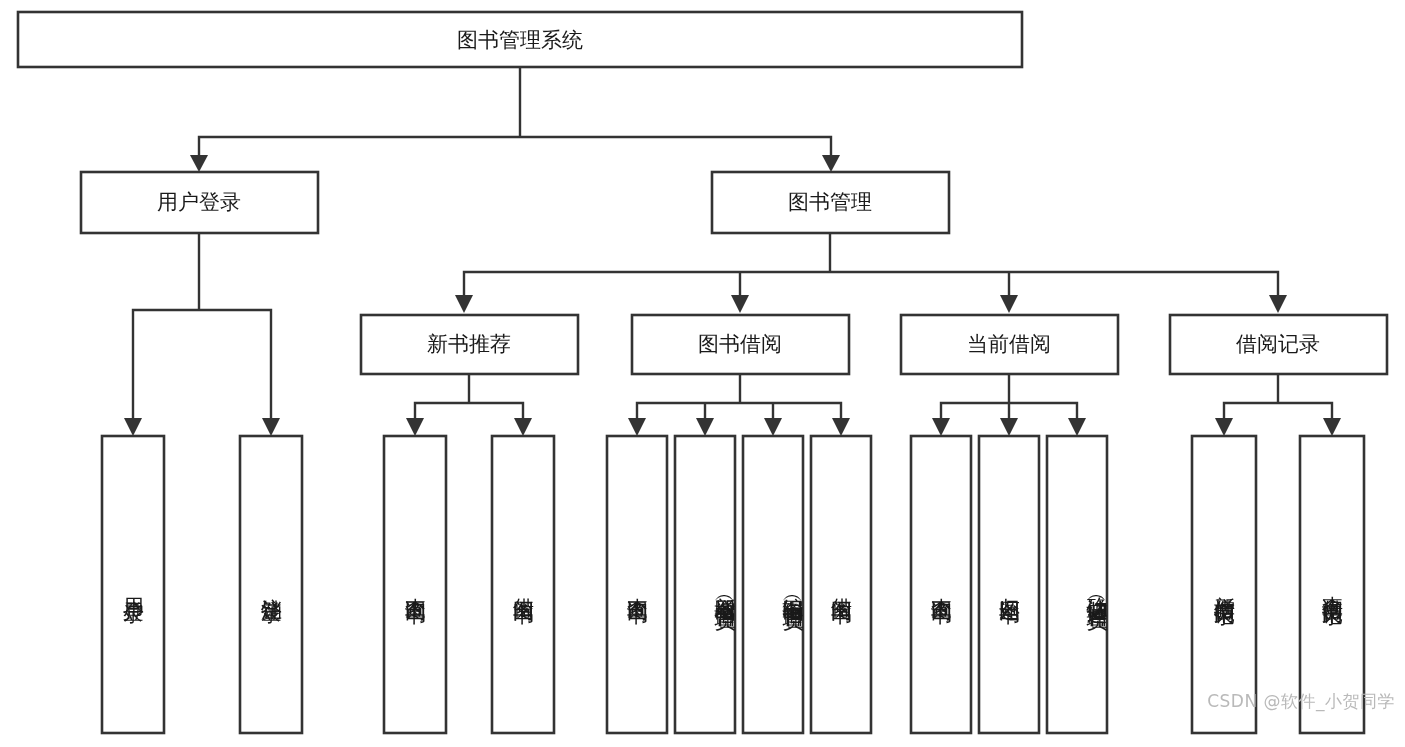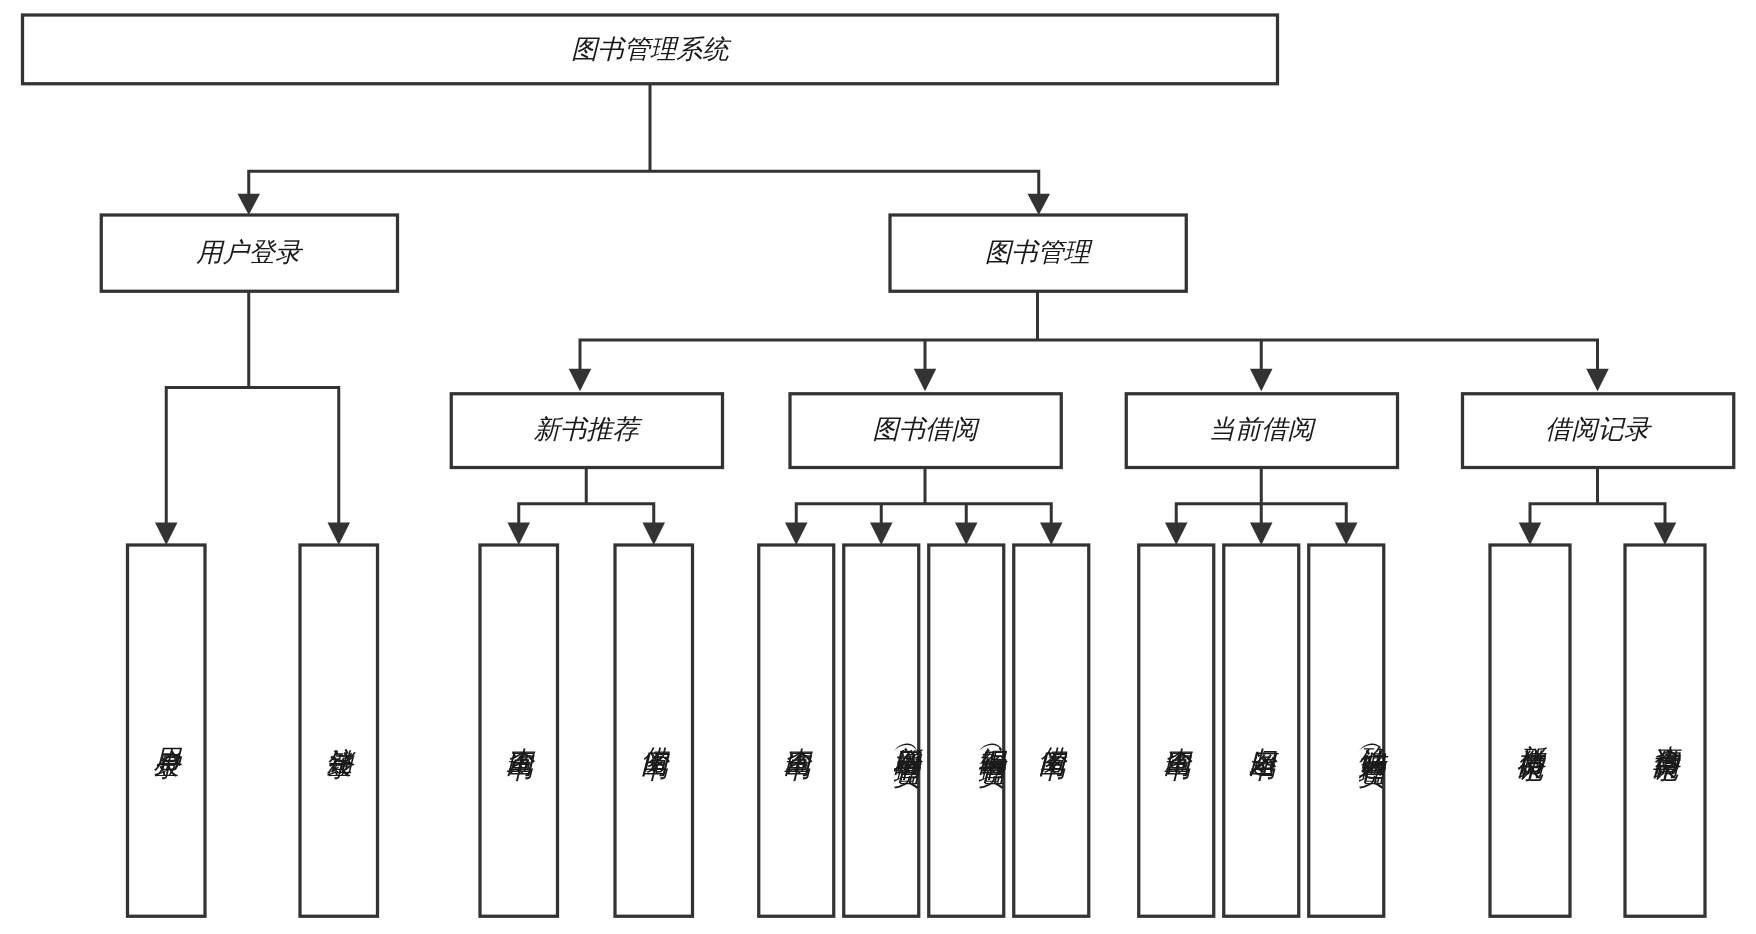--- a/index.html
+++ b/index.html
@@ -12,21 +12,20 @@
     height: 747px;
     font-family: "DejaVu Sans", "Liberation Sans", sans-serif;
     overflow: hidden;
     position: relative;
   }
   #diagram-root {
     position: relative;
     width: 1405px;
     height: 719px;
     background: #ffffff;
-    font-style: italic;
   }
   svg#tree-svg {
     position: absolute;
     left: 0;
     top: 0;
     width: 1405px;
     height: 747px;
     display: block;
   }
   .node-box {
@@ -211,14 +210,15 @@
   <div class="leaf-label center-start" style="left:911px; top:436px; width:60px; height:297px;">查询图书</div>
 
   <div class="leaf-label center-start" style="left:979px; top:436px; width:60px; height:297px;">归还图书</div>
 
   <div class="leaf-label" style="left:1047px; top:444px; width:60px; height:289px;">确认归还（管理员）</div>
 
   <div class="leaf-label center-start" style="left:1192px; top:436px; width:64px; height:297px;">新增借阅记录</div>
 
   <div class="leaf-label center-start" style="left:1300px; top:436px; width:64px; height:297px;">查询借阅记录</div>
 
+  <div class="watermark">CSDN @软件_小贺同学</div>
 
 </div>
 
 </body></html>

